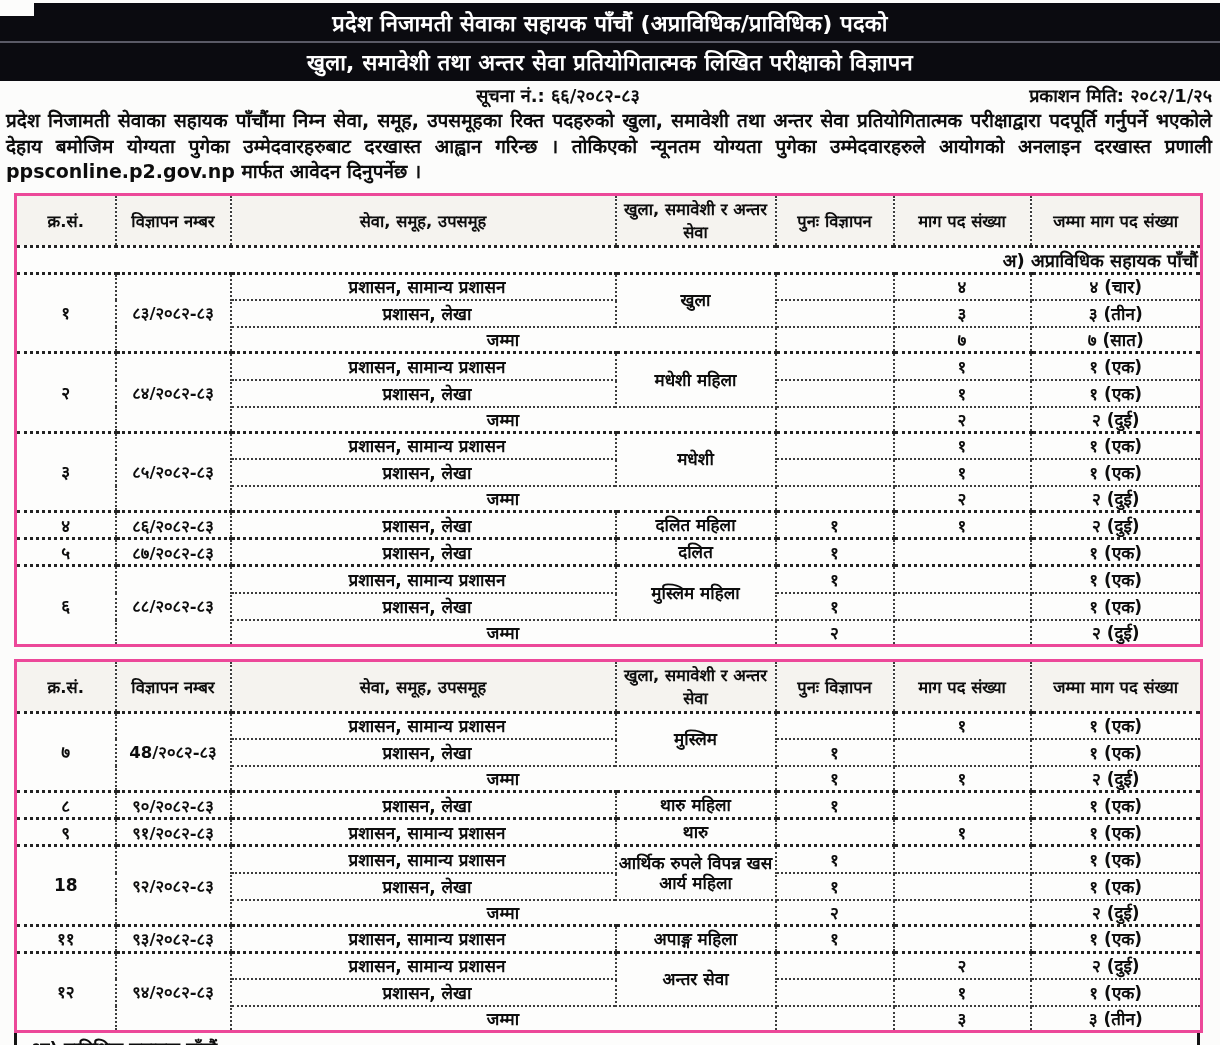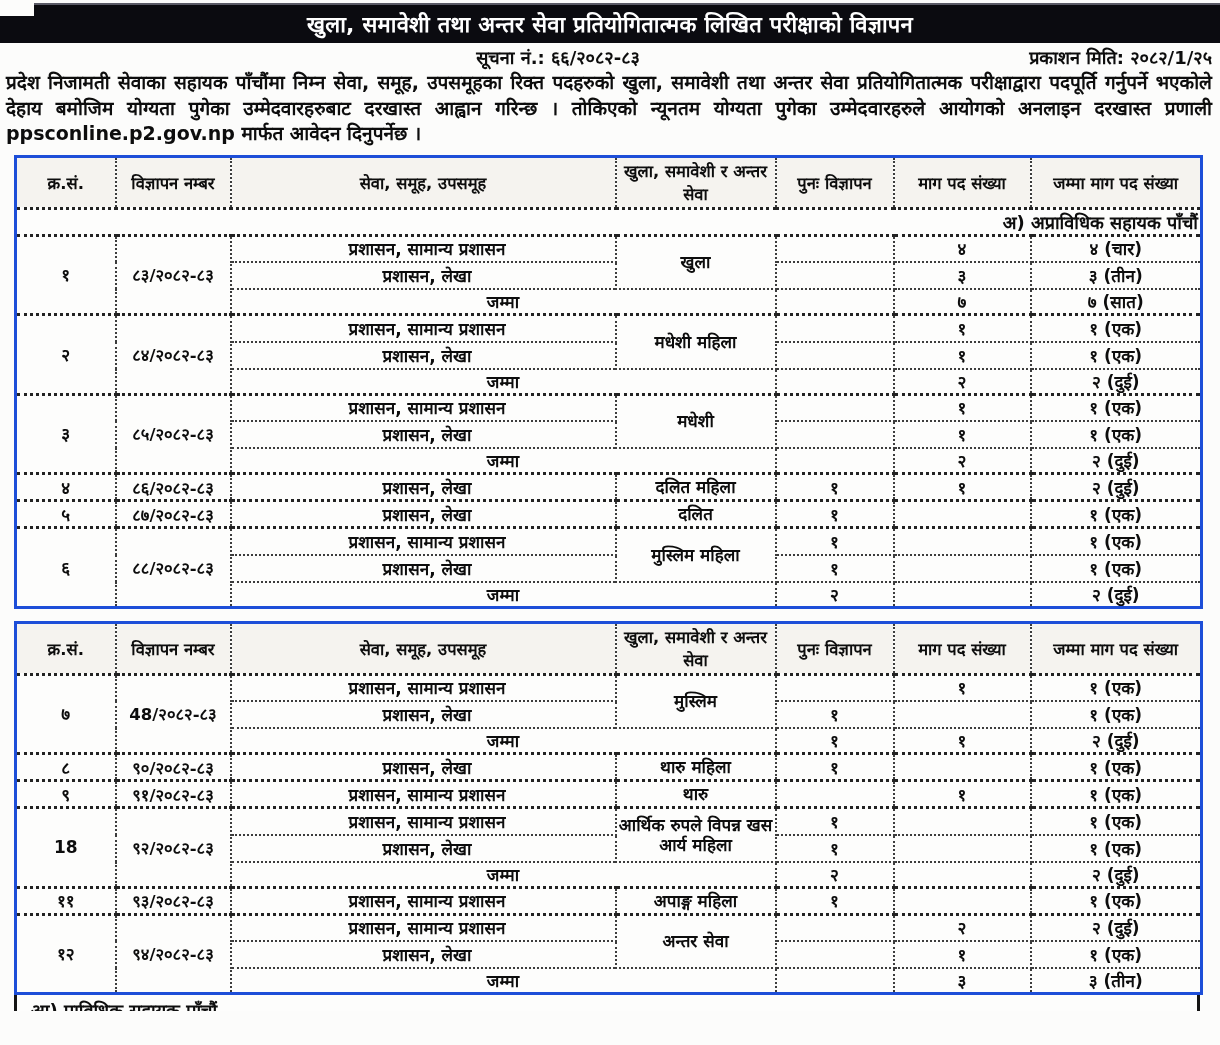--- a/index.html
+++ b/index.html
@@ -29,21 +29,21 @@
   .intro {
     padding:2px 8px 0 6px;
     font-size:19px; line-height:25.5px;
     font-weight:bold; text-align:justify;
   }
 
   
   table.vtable {
     border-collapse:collapse; table-layout:fixed;
     width:1186px; margin:8px 16px 0 14px;
-    border:3px solid #1d4ed8;
+    border:3px solid #ec4899;
   }
   table.vtable + table.vtable { margin-top:12px; }
   .vtable th, .vtable td { border:2px dotted #3c3c3c; overflow:hidden; }
   .vtable th {
     height:52px; padding:0 2px;
     font-size:16.5px; font-weight:bold; text-align:center;
     background:#f5f3ef;
   }
   .vtable td {
     height:27px; padding:0 2px;
@@ -62,20 +62,21 @@
     width:1186px; margin-left:14px; height:16px; overflow:hidden;
     border-left:3px solid #141414; border-right:3px solid #141414;
     background:#fdfdfc;
   }
   .partial-row .ptxt { padding:3px 0 0 14px; font-weight:bold; font-size:18px; white-space:nowrap; }
 </style>
 </head>
 <body>
 
 <div class="titlebar">
+  <div class="tline">प्रदेश निजामती सेवाका सहायक पाँचौं (अप्राविधिक/प्राविधिक) पदको</div>
   <div class="tline second">खुला, समावेशी तथा अन्तर सेवा प्रतियोगितात्मक लिखित परीक्षाको विज्ञापन</div>
   <div class="notch"></div>
 </div>
 
 <div class="notice-row">
   <span class="notice-center">सूचना नं.: ६६/२०८२-८३</span>
   <span class="publish-date">प्रकाशन मिति: २०८२/1/२५</span>
 </div>
 
 <div class="intro">प्रदेश निजामती सेवाका सहायक पाँचौंमा निम्न सेवा, समूह, उपसमूहका रिक्त पदहरुको खुला, समावेशी तथा अन्तर सेवा प्रतियोगितात्मक परीक्षाद्वारा पदपूर्ति गर्नुपर्ने भएकोले देहाय बमोजिम योग्यता पुगेका उम्मेदवारहरुबाट दरखास्त आह्वान गरिन्छ । तोकिएको न्यूनतम योग्यता पुगेका उम्मेदवारहरुले आयोगको अनलाइन दरखास्त प्रणाली ppsconline.p2.gov.np मार्फत आवेदन दिनुपर्नेछ ।</div>

